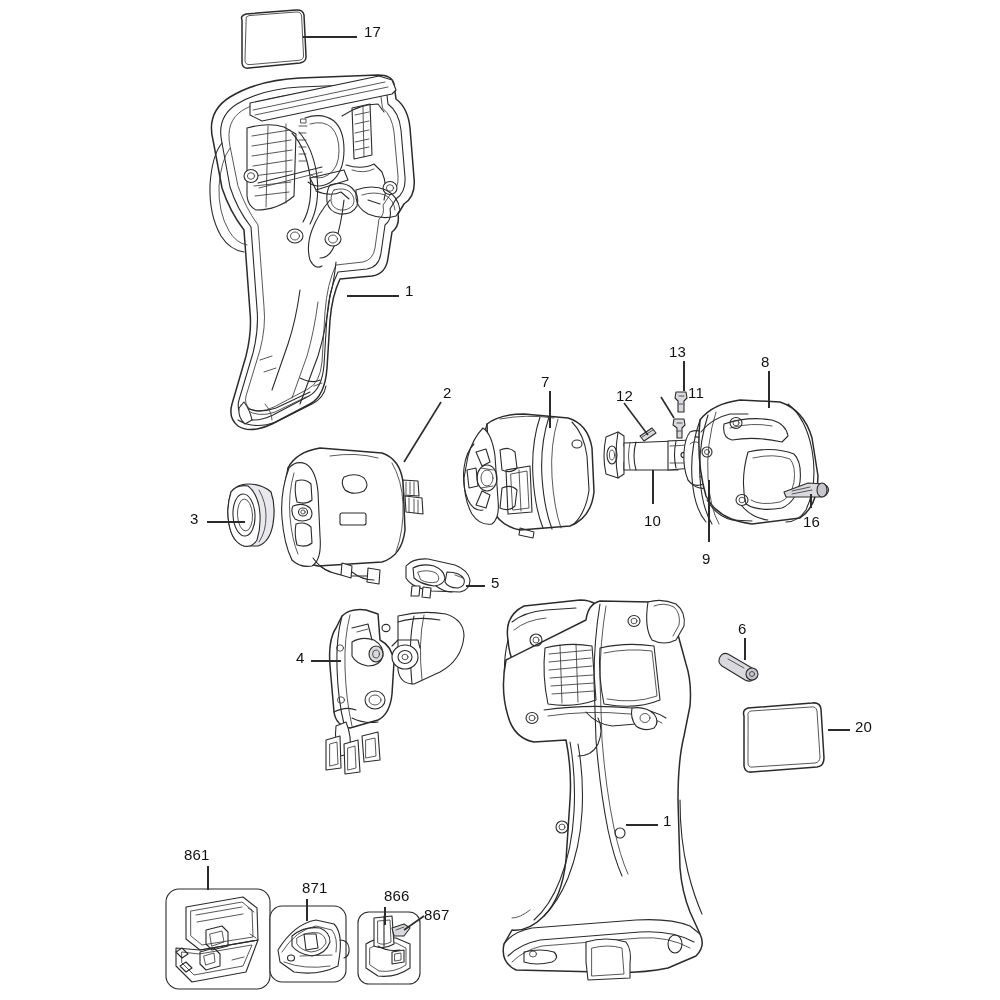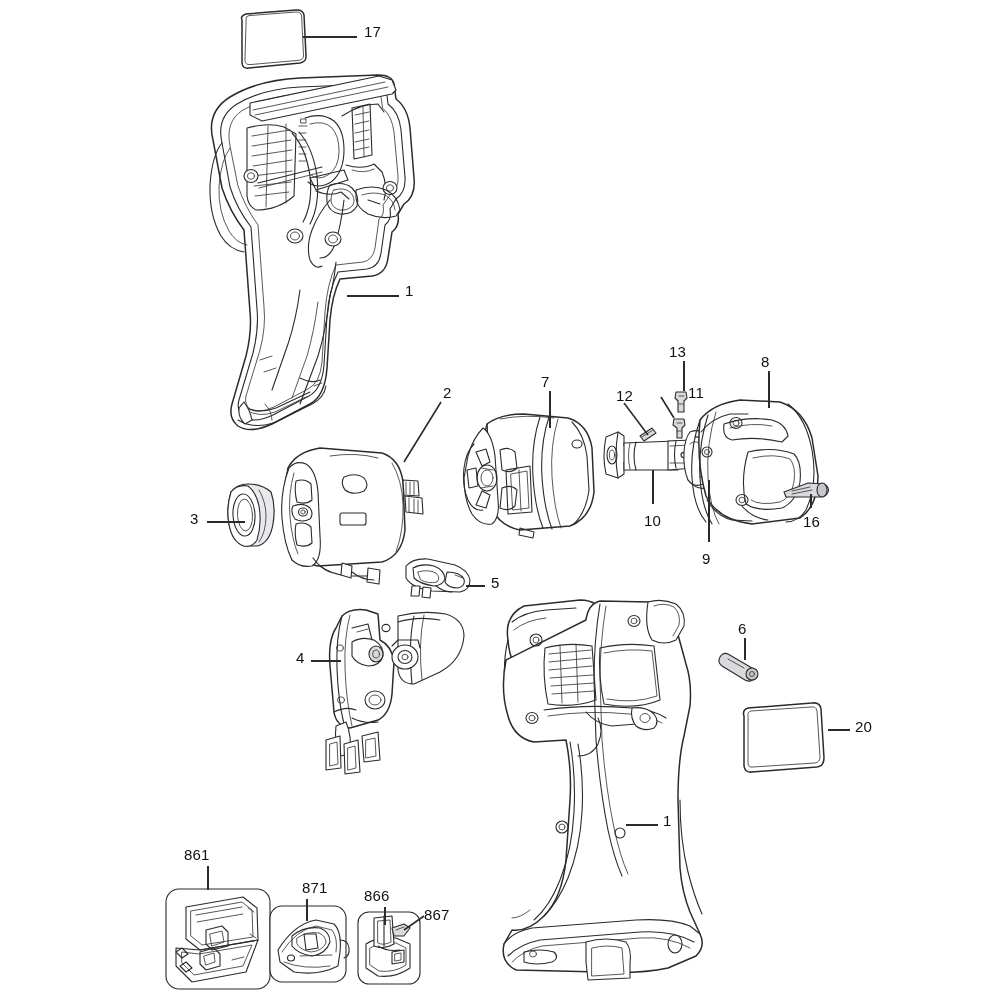--- a/index.html
+++ b/index.html
@@ -575,18 +575,18 @@
     <div class="leader h" style="left:626px; top:824px; width:32px;"></div>
     <div class="callout" style="left:663px; top:813px;">1</div>
 
     <div class="leader v" style="left:207px; top:866px; height:24px;"></div>
     <div class="callout" style="left:184px; top:847px;">861</div>
 
     <div class="leader v" style="left:306px; top:899px; height:22px;"></div>
     <div class="callout" style="left:290px; top:880px;margin-left:12px;">871</div>
 
     <div class="leader v" style="left:384px; top:907px; height:18px;"></div>
-    <div class="callout" style="left:364px; top:888px;">866</div>
+    <div class="callout" style="left:384px; top:888px;">866</div>
 
     <div class="callout" style="left:424px; top:907px;">867</div>
 
   </div>
 </div>
 
 </body></html>

